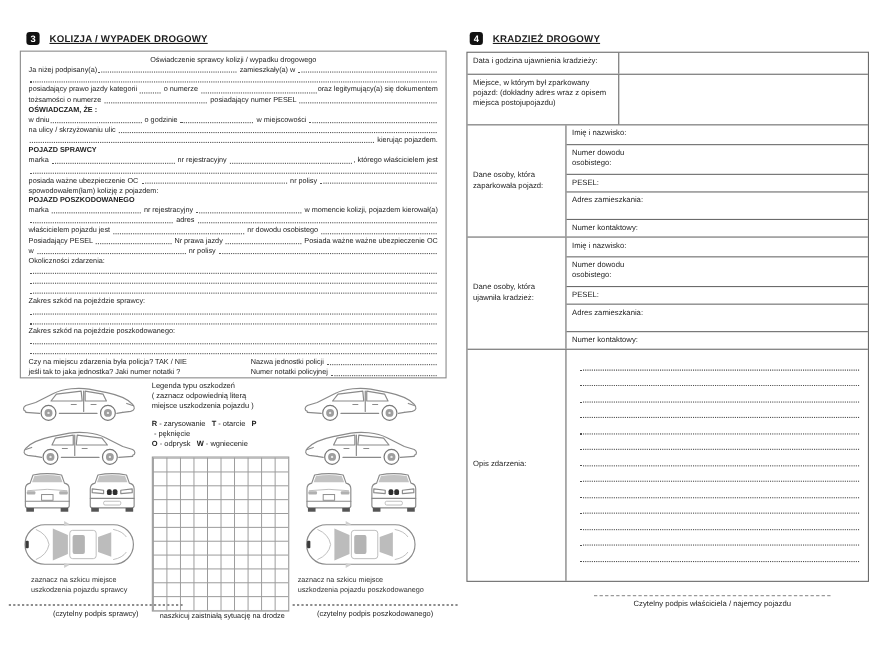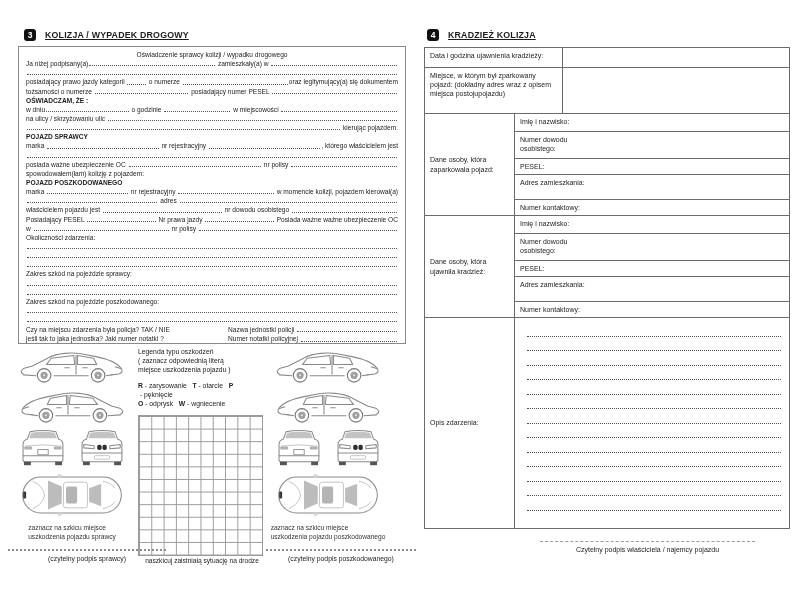--- a/index.html
+++ b/index.html
@@ -265,21 +265,21 @@
   <div class="line"></div>
   <span>(czytelny podpis sprawcy)</span>
 </div>
 <div class="sig" style="left:266px;top:549px;width:150px;">
   <div class="line"></div>
   <span>(czytelny podpis poszkodowanego)</span>
 </div>
 
 <div class="hdr" style="left:427px;top:29px;">
   <span class="badge">4</span>
-  <span class="sec-title">KRADZIEŻ KOLIZJA</span>
+  <span class="sec-title">KRADZIEŻ DROGOWY</span>
 </div>
 
 <div class="theft-table">
   <div class="rrow row-a">
     <div class="rlabel">Data i godzina ujawnienia kradzieży:</div>
     <div class="rvalue"></div>
   </div>
   <div class="rrow row-b">
     <div class="rlabel">Miejsce, w którym był zparkowany pojazd: (dokładny adres wraz z opisem miejsca postojupojazdu)</div>
     <div class="rvalue"></div>

